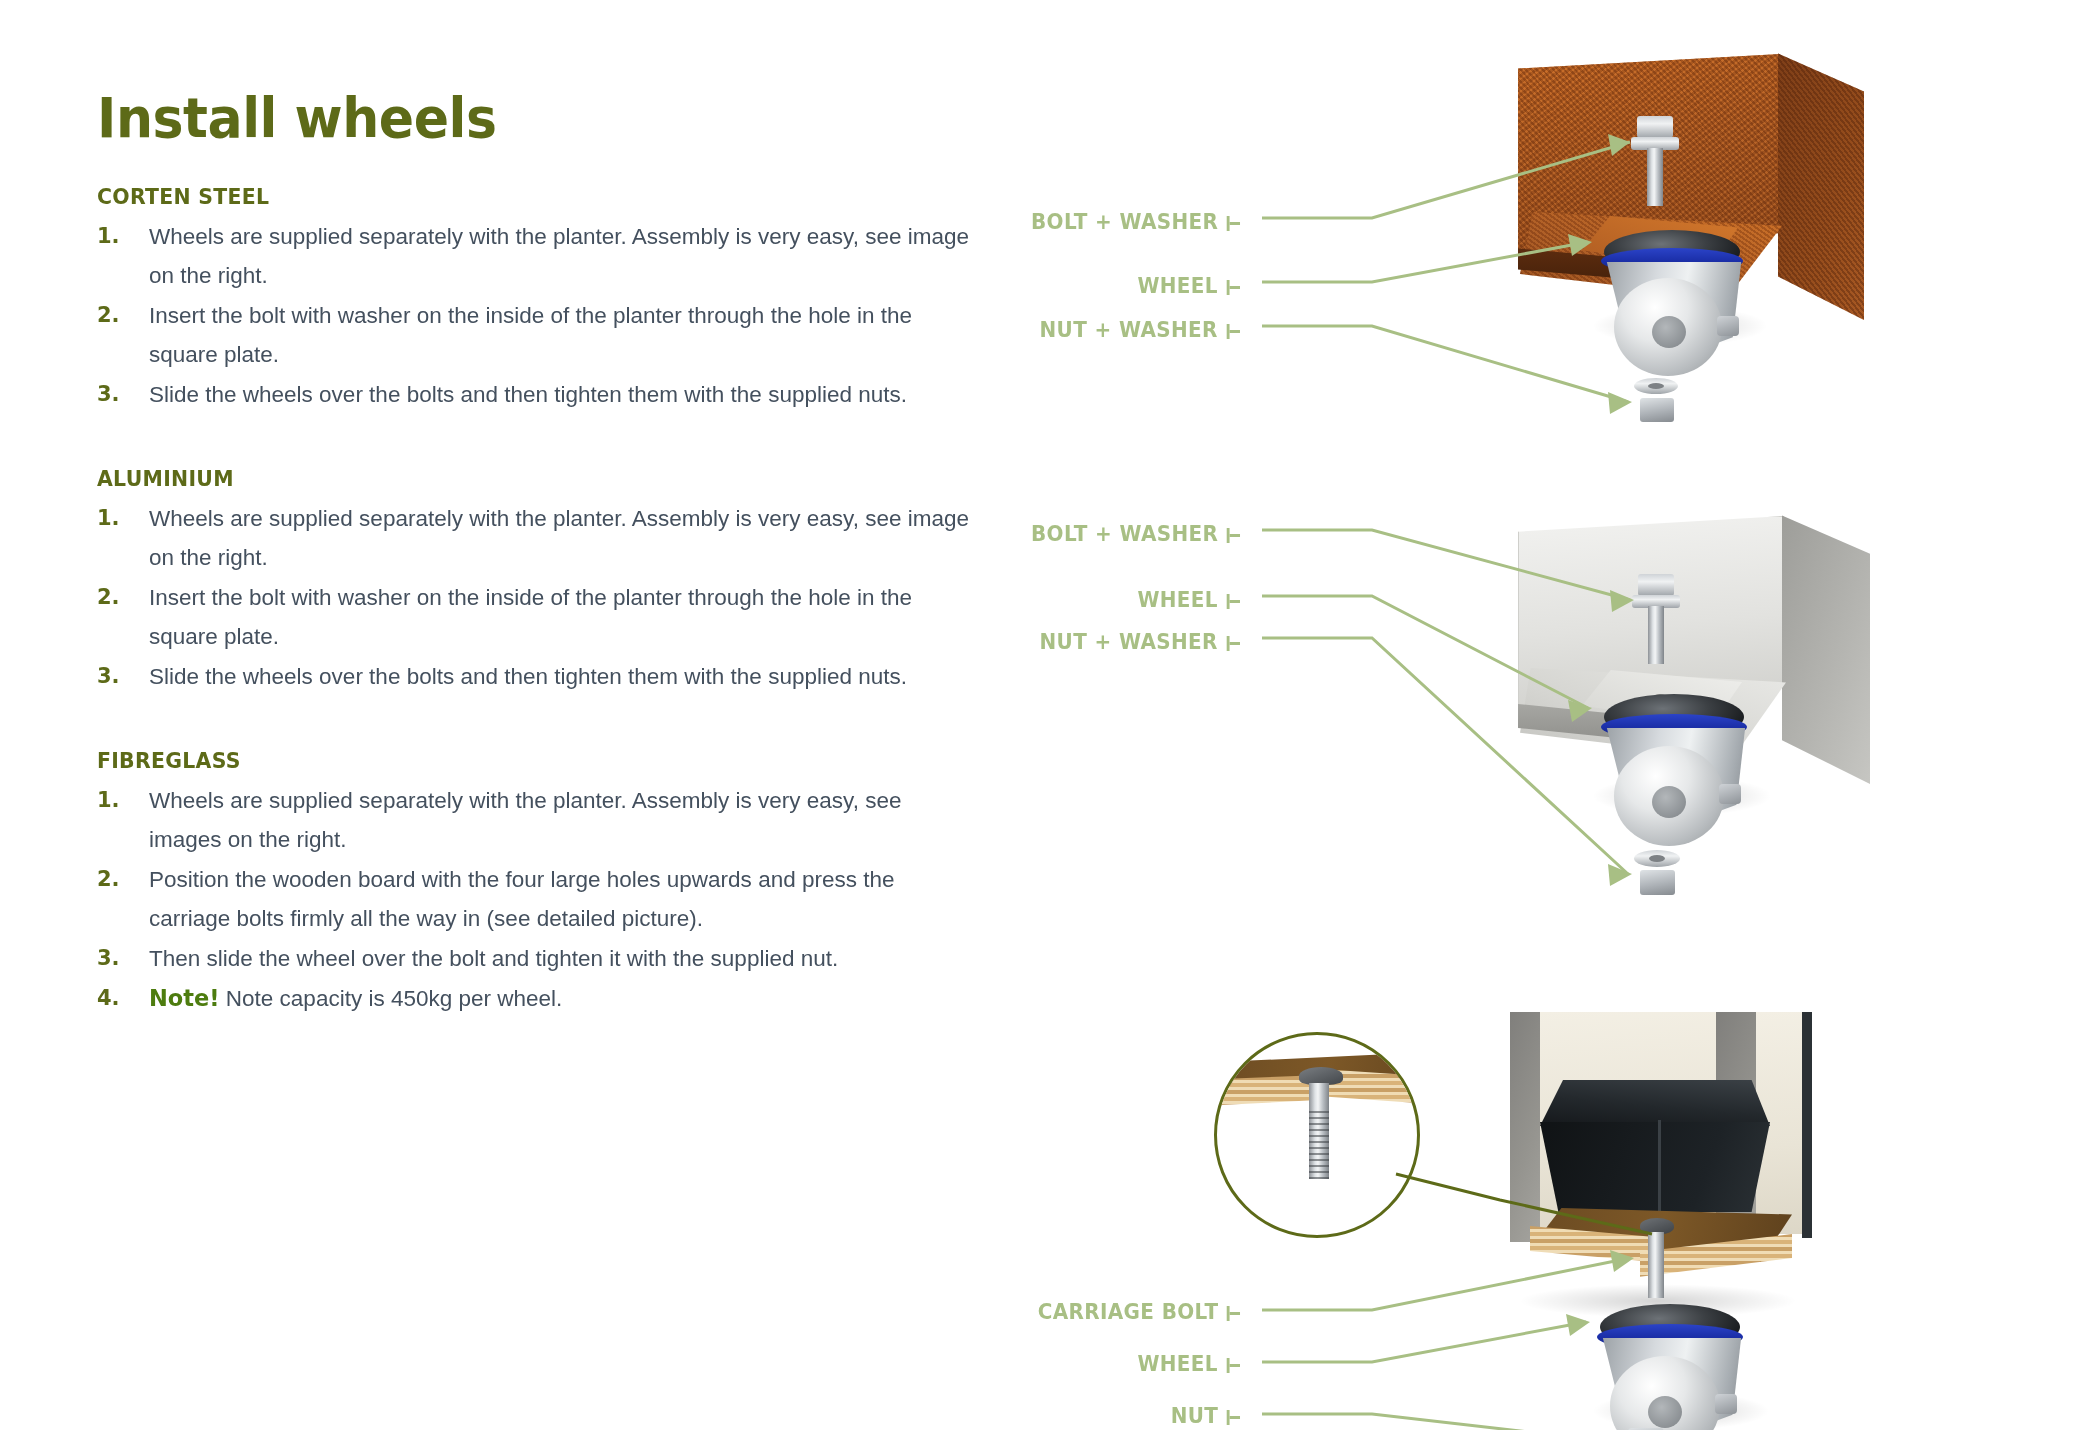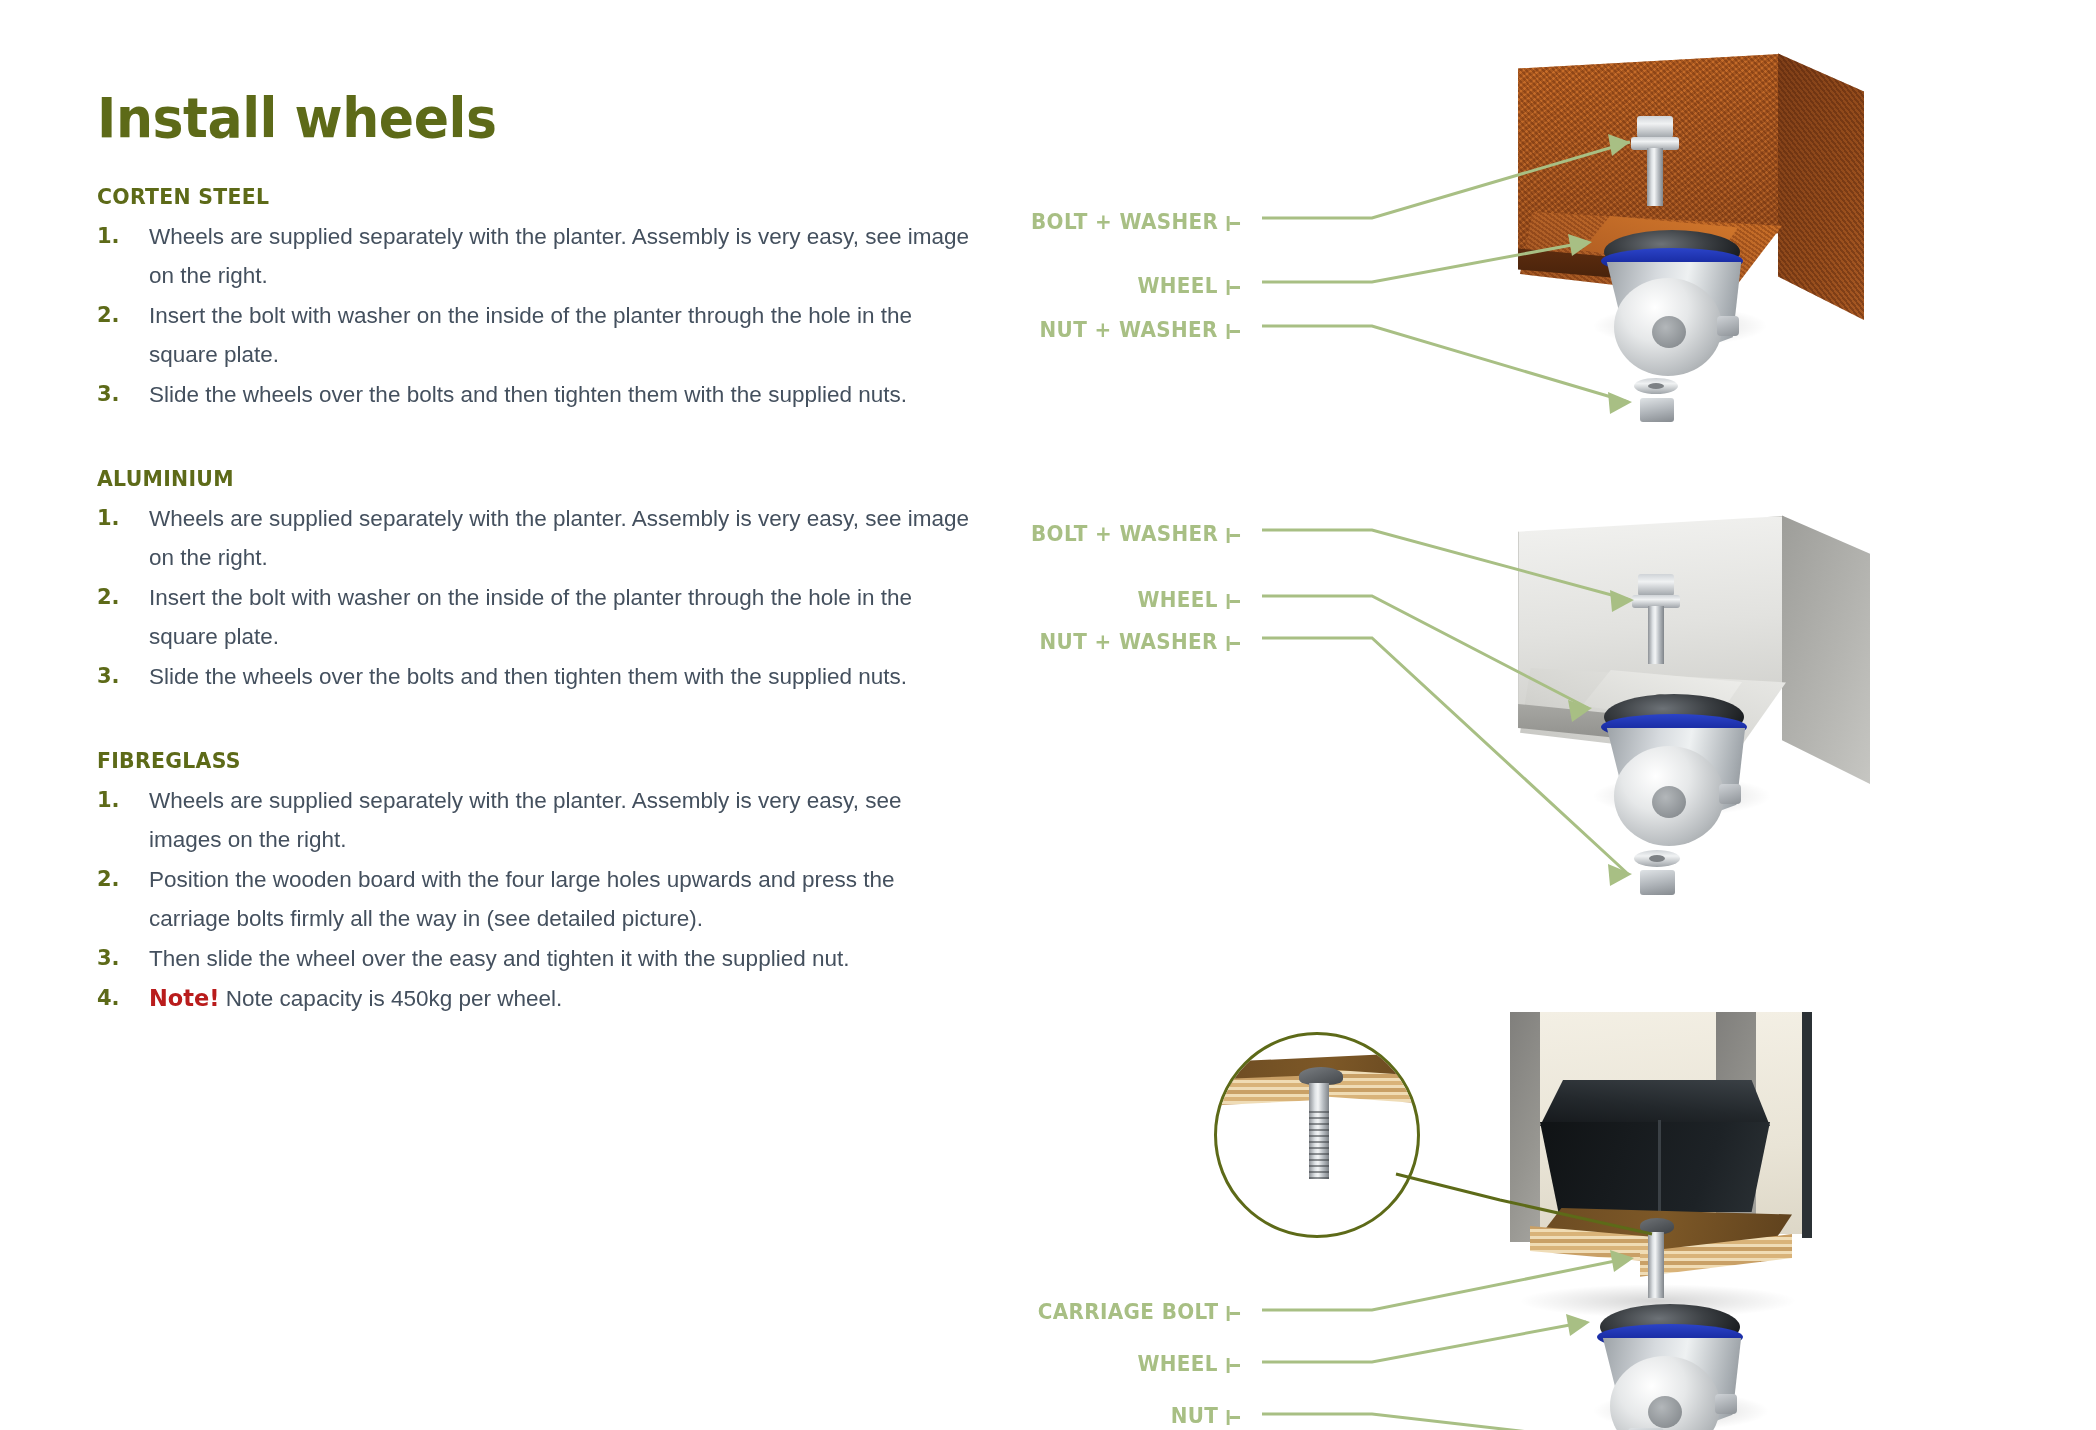--- a/index.html
+++ b/index.html
@@ -84,21 +84,21 @@
     font-size: 21px;
   }
 
   .note-line {
     font-size: 22.5px;
     line-height: 39px;
     color: #44505e;
   }
   .note-label {
     font-weight: bold;
-    color: #b91c1c;
+    color: #4d7c0f;
     font-family: "DejaVu Sans", sans-serif;
   }
 
   
   .fig {
     position: absolute;
     left: 1200px;
   }
   .fig-1 { top: 30px;  width: 880px; height: 400px; }
   .fig-2 { top: 500px; width: 880px; height: 420px; }
@@ -267,21 +267,21 @@
         <li>
           <span class="num">1.</span>
           <span>Wheels are supplied separately with the planter. Assembly is very easy, see images on the right.</span>
         </li>
         <li>
           <span class="num">2.</span>
           <span>Position the wooden board with the four large holes upwards and press the carriage bolts firmly all the way in (see detailed picture).</span>
         </li>
         <li>
           <span class="num">3.</span>
-          <span>Then slide the wheel over the easy and tighten it with the supplied nut.</span>
+          <span>Then slide the wheel over the bolt and tighten it with the supplied nut.</span>
         </li>
         <li>
           <span class="num">4.</span>
           <div class="note-line">
             <span class="note-label">Note!</span><span> Note capacity is 450kg per wheel.</span>
           </div>
         </li>
       </ol>
     </div>
 

